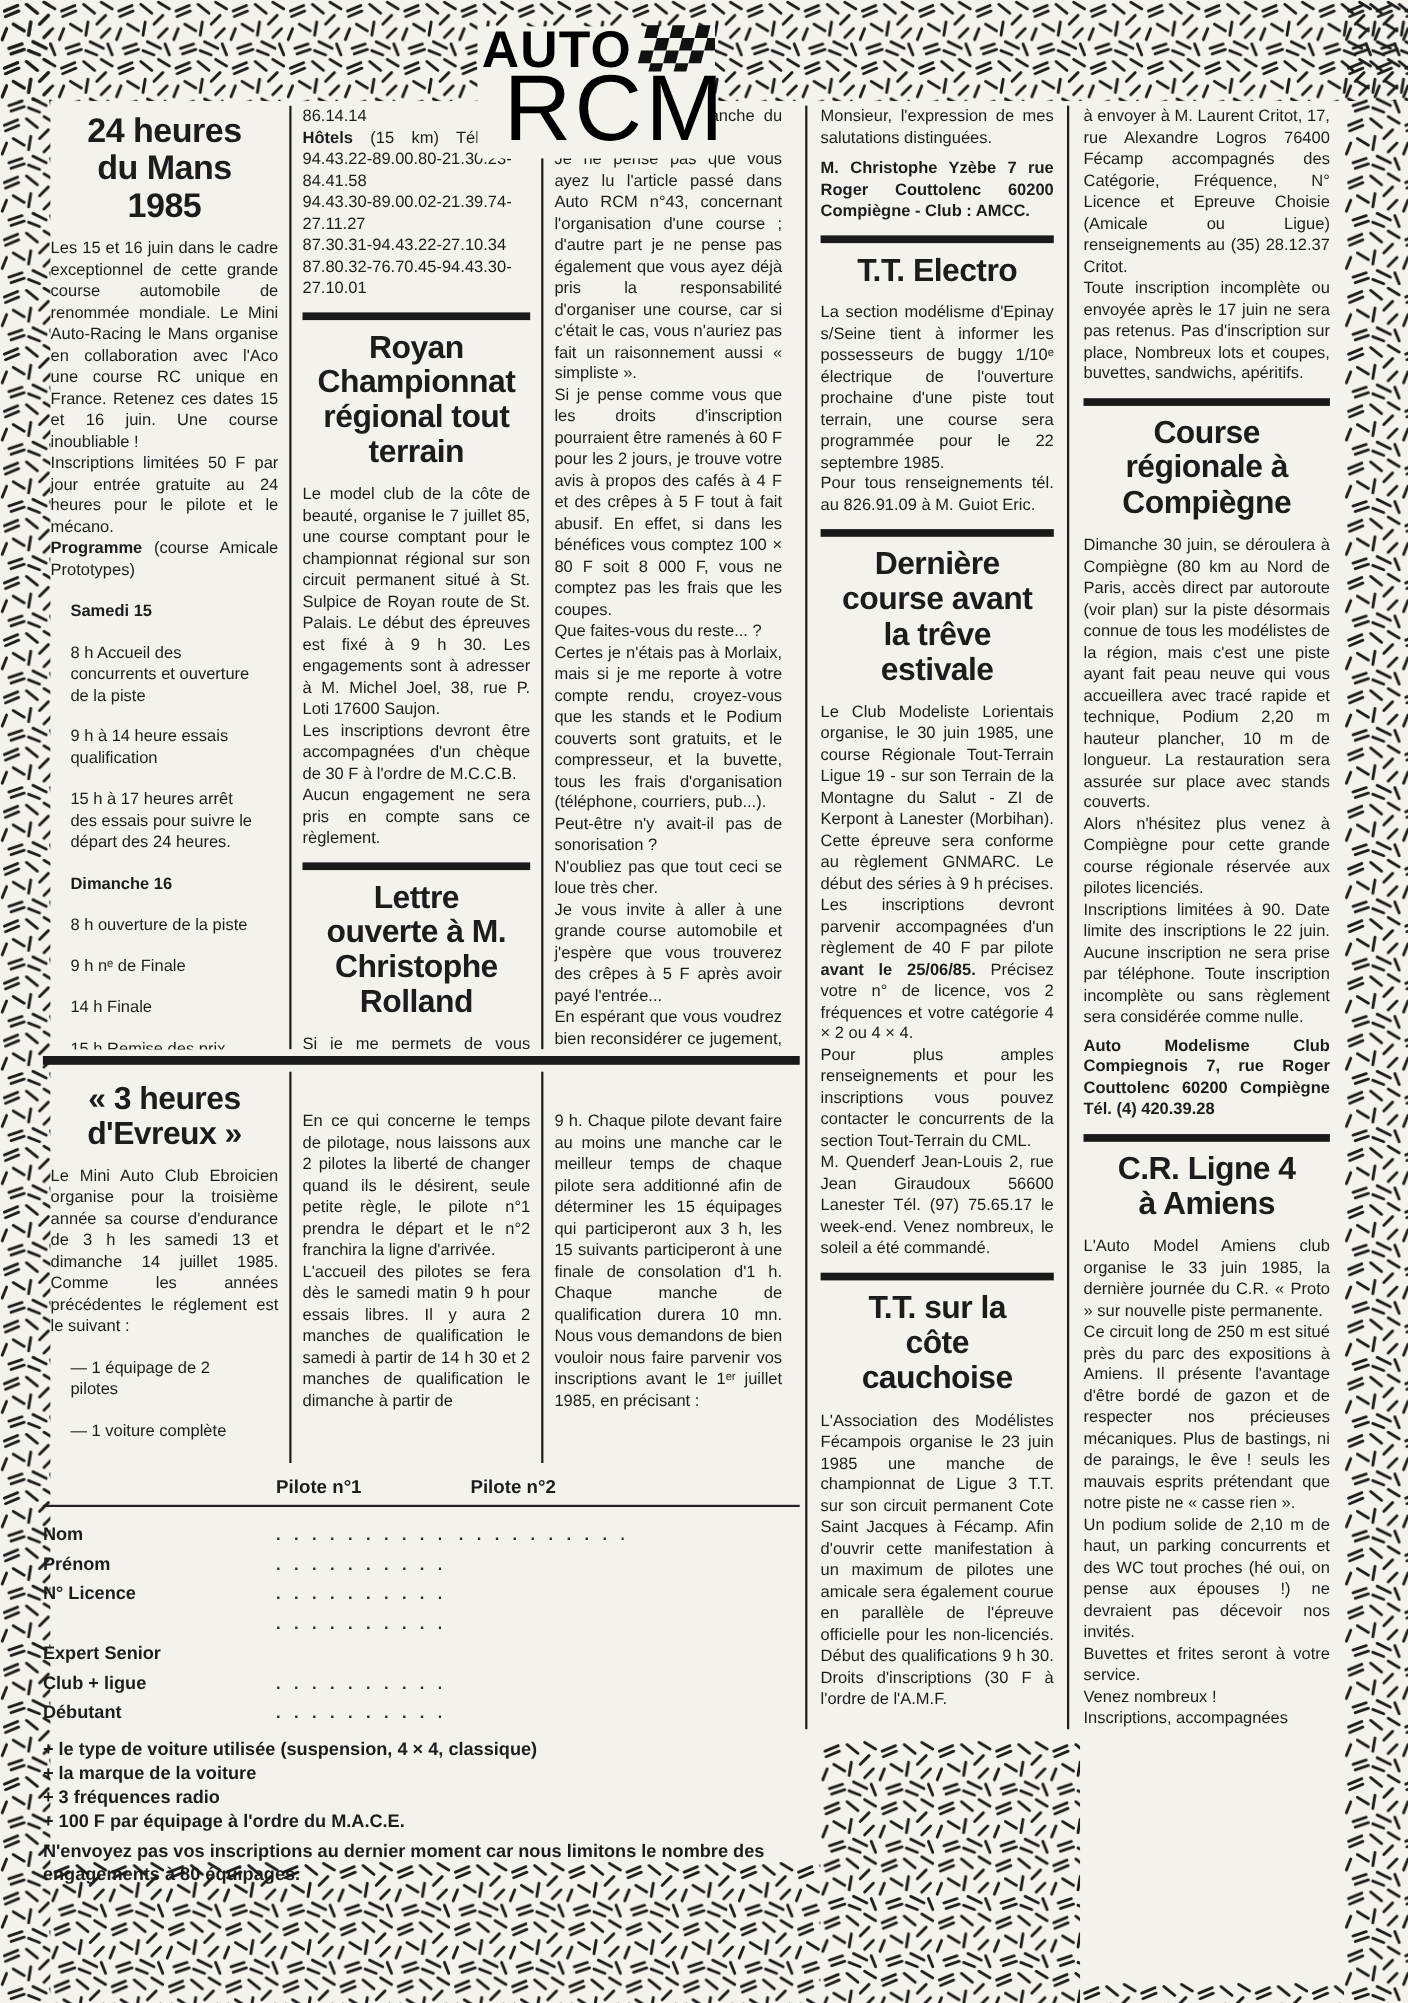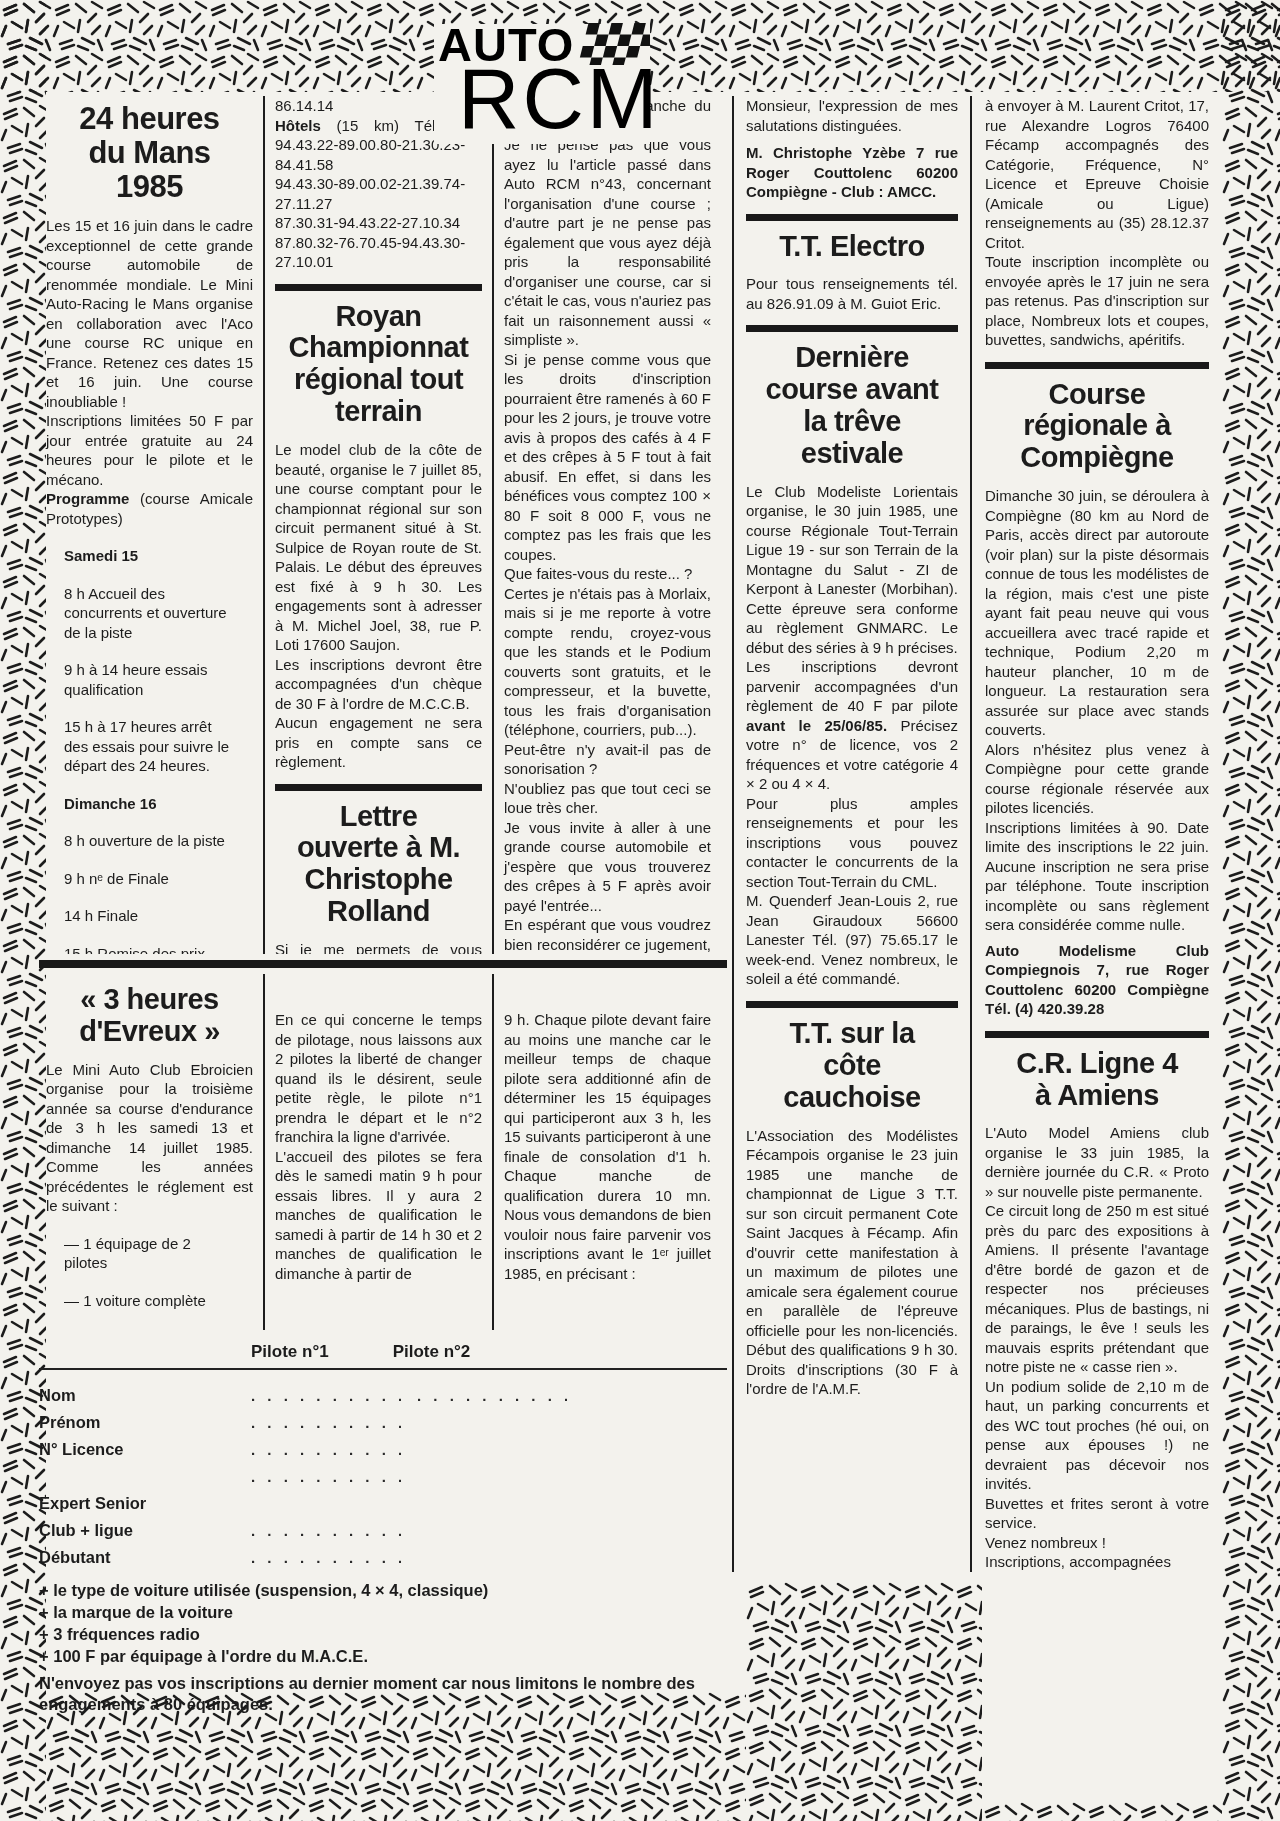--- a/index.html
+++ b/index.html
@@ -29,21 +29,21 @@
   .masthead { position:absolute; left:434px; top:24px; width:216px; height:120px;
               background:#f3f2ed; z-index:2; }
   .logo-row { display:flex; align-items:flex-start; margin-left:4px; }
   .logo-auto { font-size:47px; font-weight:bold; letter-spacing:1px; line-height:0.9; color:#000000; }
   .logo-flag { margin-left:3px; margin-top:-2px; }
   .logo-rcm { font-size:85px; font-weight:normal; letter-spacing:3px; line-height:0.78;
               margin-left:24px; color:#000000; }
   
   .form { margin-top:12px; }
   .fhead { display:flex; font-weight:bold; font-size:17px; margin-bottom:6px; }
-  .fh1 { margin-left:212px; } .fh2 { margin-left:64px; }
+  .fh1 { margin-left:212px; } .fh2 { margin-left:99px; }
   .frule { height:2px; background:#222; margin-bottom:8px; }
   .frow { display:flex; align-items:flex-end; height:27px; font-size:16.5px; }
   .flabel { width:212px; font-weight:bold; flex:none; }
   .dots { overflow:hidden; white-space:nowrap; height:19px; color:#2a2a2a; flex:none; }
   .dots::after { content:". . . . . . . . . . . . . . . . . . . . . . . . . . . . . . . . . . . . . . . . . . . . . . . ."; letter-spacing:4px; font-weight:bold; font-size:15px; }
   .d1 { width:150px; } .gap { width:16px; flex:none; }
   
   .plus { margin-top:14px; }
   .plus p { margin:3px 0; font-size:16.5px; font-weight:bold; text-align:left; }
   .warning { margin-top:7px; font-size:16.5px; font-weight:bold; line-height:1.3; text-align:left; }
@@ -249,20 +249,21 @@
       <div class="warning">N'envoyez pas vos inscriptions au dernier moment car nous limitons le nombre des engagements à 80 équipages.</div>
     </div>
 
     <div class="vdiv-tall"></div>
 
     <div class="col4">
       <p class="bp">Monsieur, l'expression de mes salutations distinguées.</p>
       <p class="bp bold" style="margin-top:8px">M. Christophe Yzèbe 7 rue Roger Couttolenc 60200 Compiègne - Club : AMCC.</p>
       <div class="rule"></div>
       <h2 class="headline">T.T. Electro</h2>
+      <p class="bp">La section modélisme d'Epinay s/Seine tient à informer les possesseurs de buggy 1/10ᵉ électrique de l'ouverture prochaine d'une piste tout terrain, une course sera programmée pour le 22 septembre 1985.</p>
       <p class="bp">Pour tous renseignements tél. au 826.91.09 à M. Guiot Eric.</p>
       <div class="rule"></div>
       <h2 class="headline">Dernière
 course avant
 la trêve
 estivale</h2>
       <p class="bp">Le Club Modeliste Lorientais organise, le 30 juin 1985, une course Régionale Tout-Terrain Ligue 19 - sur son Terrain de la Montagne du Salut - ZI de Kerpont à Lanester (Morbihan). Cette épreuve sera conforme au règlement GNMARC. Le début des séries à 9 h précises.</p>
       <p class="bp"><span>Les inscriptions devront parvenir accompagnées d'un règlement de 40 F par pilote </span><span class="bold">avant le 25/06/85.</span><span> Précisez votre n° de licence, vos 2 fréquences et votre catégorie 4 × 2 ou 4 × 4.</span></p>
       <p class="bp">Pour plus amples renseignements et pour les inscriptions vous pouvez contacter le concurrents de la section Tout-Terrain du CML.</p>
       <p class="bp">M. Quenderf Jean-Louis 2, rue Jean Giraudoux 56600 Lanester Tél. (97) 75.65.17 le week-end. Venez nombreux, le soleil a été commandé.</p>

